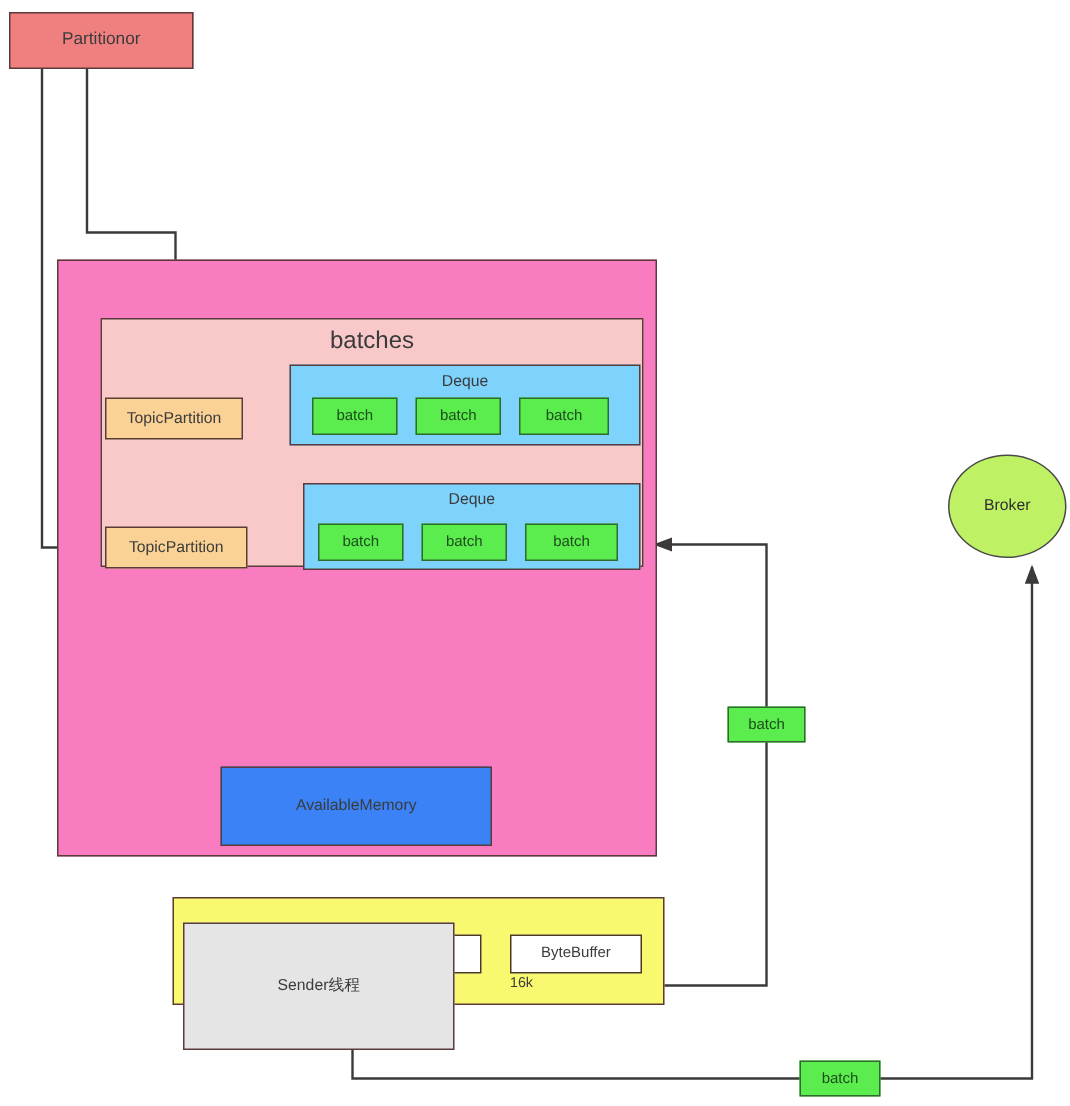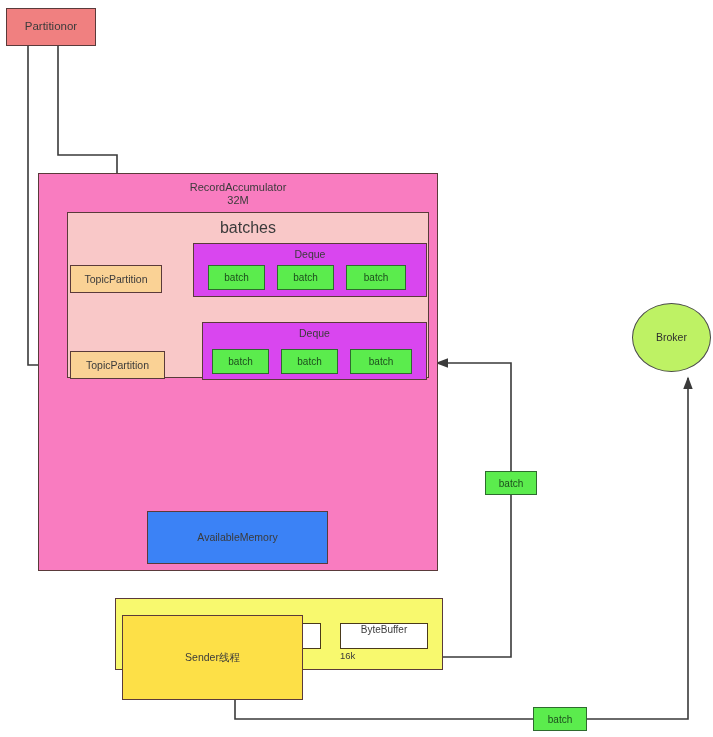--- a/index.html
+++ b/index.html
@@ -33,21 +33,21 @@
   }
   .node-label-top {
     position: absolute;
     left: 0;
     width: 100%;
     text-align: center;
     color: #3b3b3b;
   }
   
   #partitionor {
-    left: 6px; top: 8px; width: 90px; height: 38px;
+    left: 6px; top: 8px; width: 123px; height: 38px;
     background: #f08080;
     font-size: 11.5px;
   }
   #record-accumulator {
     left: 38px; top: 173px; width: 400px; height: 398px;
     background: #f97cc0;
     display: block;
   }
   #record-accumulator .node-label-top {
     top: 7px;
@@ -66,21 +66,21 @@
     left: 70px; top: 265px; width: 92px; height: 28px;
     background: #fad295;
     font-size: 10.5px;
   }
   #topicpartition-2 {
     left: 70px; top: 351px; width: 95px; height: 28px;
     background: #fad295;
     font-size: 10.5px;
   }
   .deque {
-    background: #d946ef;
+    background: #7dd3fc;
     display: block;
   }
   .deque .node-label-top {
     top: 4px;
     font-size: 10.5px;
   }
   #deque-1 { left: 193px; top: 243px; width: 234px; height: 54px; }
   #deque-2 { left: 202px; top: 322px; width: 225px; height: 58px; }
   .batch-cell {
     position: absolute;
@@ -101,38 +101,39 @@
   #bufferpool .node-label-top {
     top: 6px;
     font-size: 10.5px;
   }
   .bytebuffer {
     position: absolute;
     box-sizing: border-box;
     border: 1.5px solid #4a3a1a;
     background: #ffffff;
     display: flex;
+    align-items: center;
     justify-content: center;
     color: #3b3b3b;
     font-size: 10px;
   }
   .bytebuffer-size {
     position: absolute;
     text-align: left;
     color: #3b3b3b;
     font-size: 9.5px;
   }
   #availablememory {
     left: 147px; top: 511px; width: 181px; height: 53px;
     background: #3b82f6;
     font-size: 10.5px;
   }
   #sender {
     left: 122px; top: 615px; width: 181px; height: 85px;
-    background: #fde047;
+    background: #e5e5e5;
     font-size: 10.5px;
   }
   #broker {
     left: 632px; top: 303px; width: 79px; height: 69px;
     background: #bef264;
     border: 1.5px solid #4a4a4a;
     border-radius: 50%;
     font-size: 10.5px;
     color: #2f2f2f;
   }
@@ -172,24 +173,20 @@
   <path d="M 303,657 L 511,657 L 511,363 L 437,363" fill="none" stroke="#3a3a3a" stroke-width="1.6" marker-end="url(#arrowhead)"></path>
 
   <path d="M 235,700 L 235,719 L 688,719 L 688,378" fill="none" stroke="#3a3a3a" stroke-width="1.6" marker-end="url(#arrowhead)"></path>
 </svg>
 
 <div class="node" id="partitionor">
   <span>Partitionor</span>
 </div>
 
 <div class="node" id="record-accumulator">
-  <div class="node-label-top">
-    <div>RecordAccumulator</div>
-    <div>32M</div>
-  </div>
 
   <div class="node" id="batches">
     <div class="node-label-top">batches</div>
   </div>
 
   <div class="node" id="bufferpool">
 
     <div class="bytebuffer" style="left:14px; top:24px; width:88px; height:26px;">
       <span>ByteBuffer</span>
     </div>

